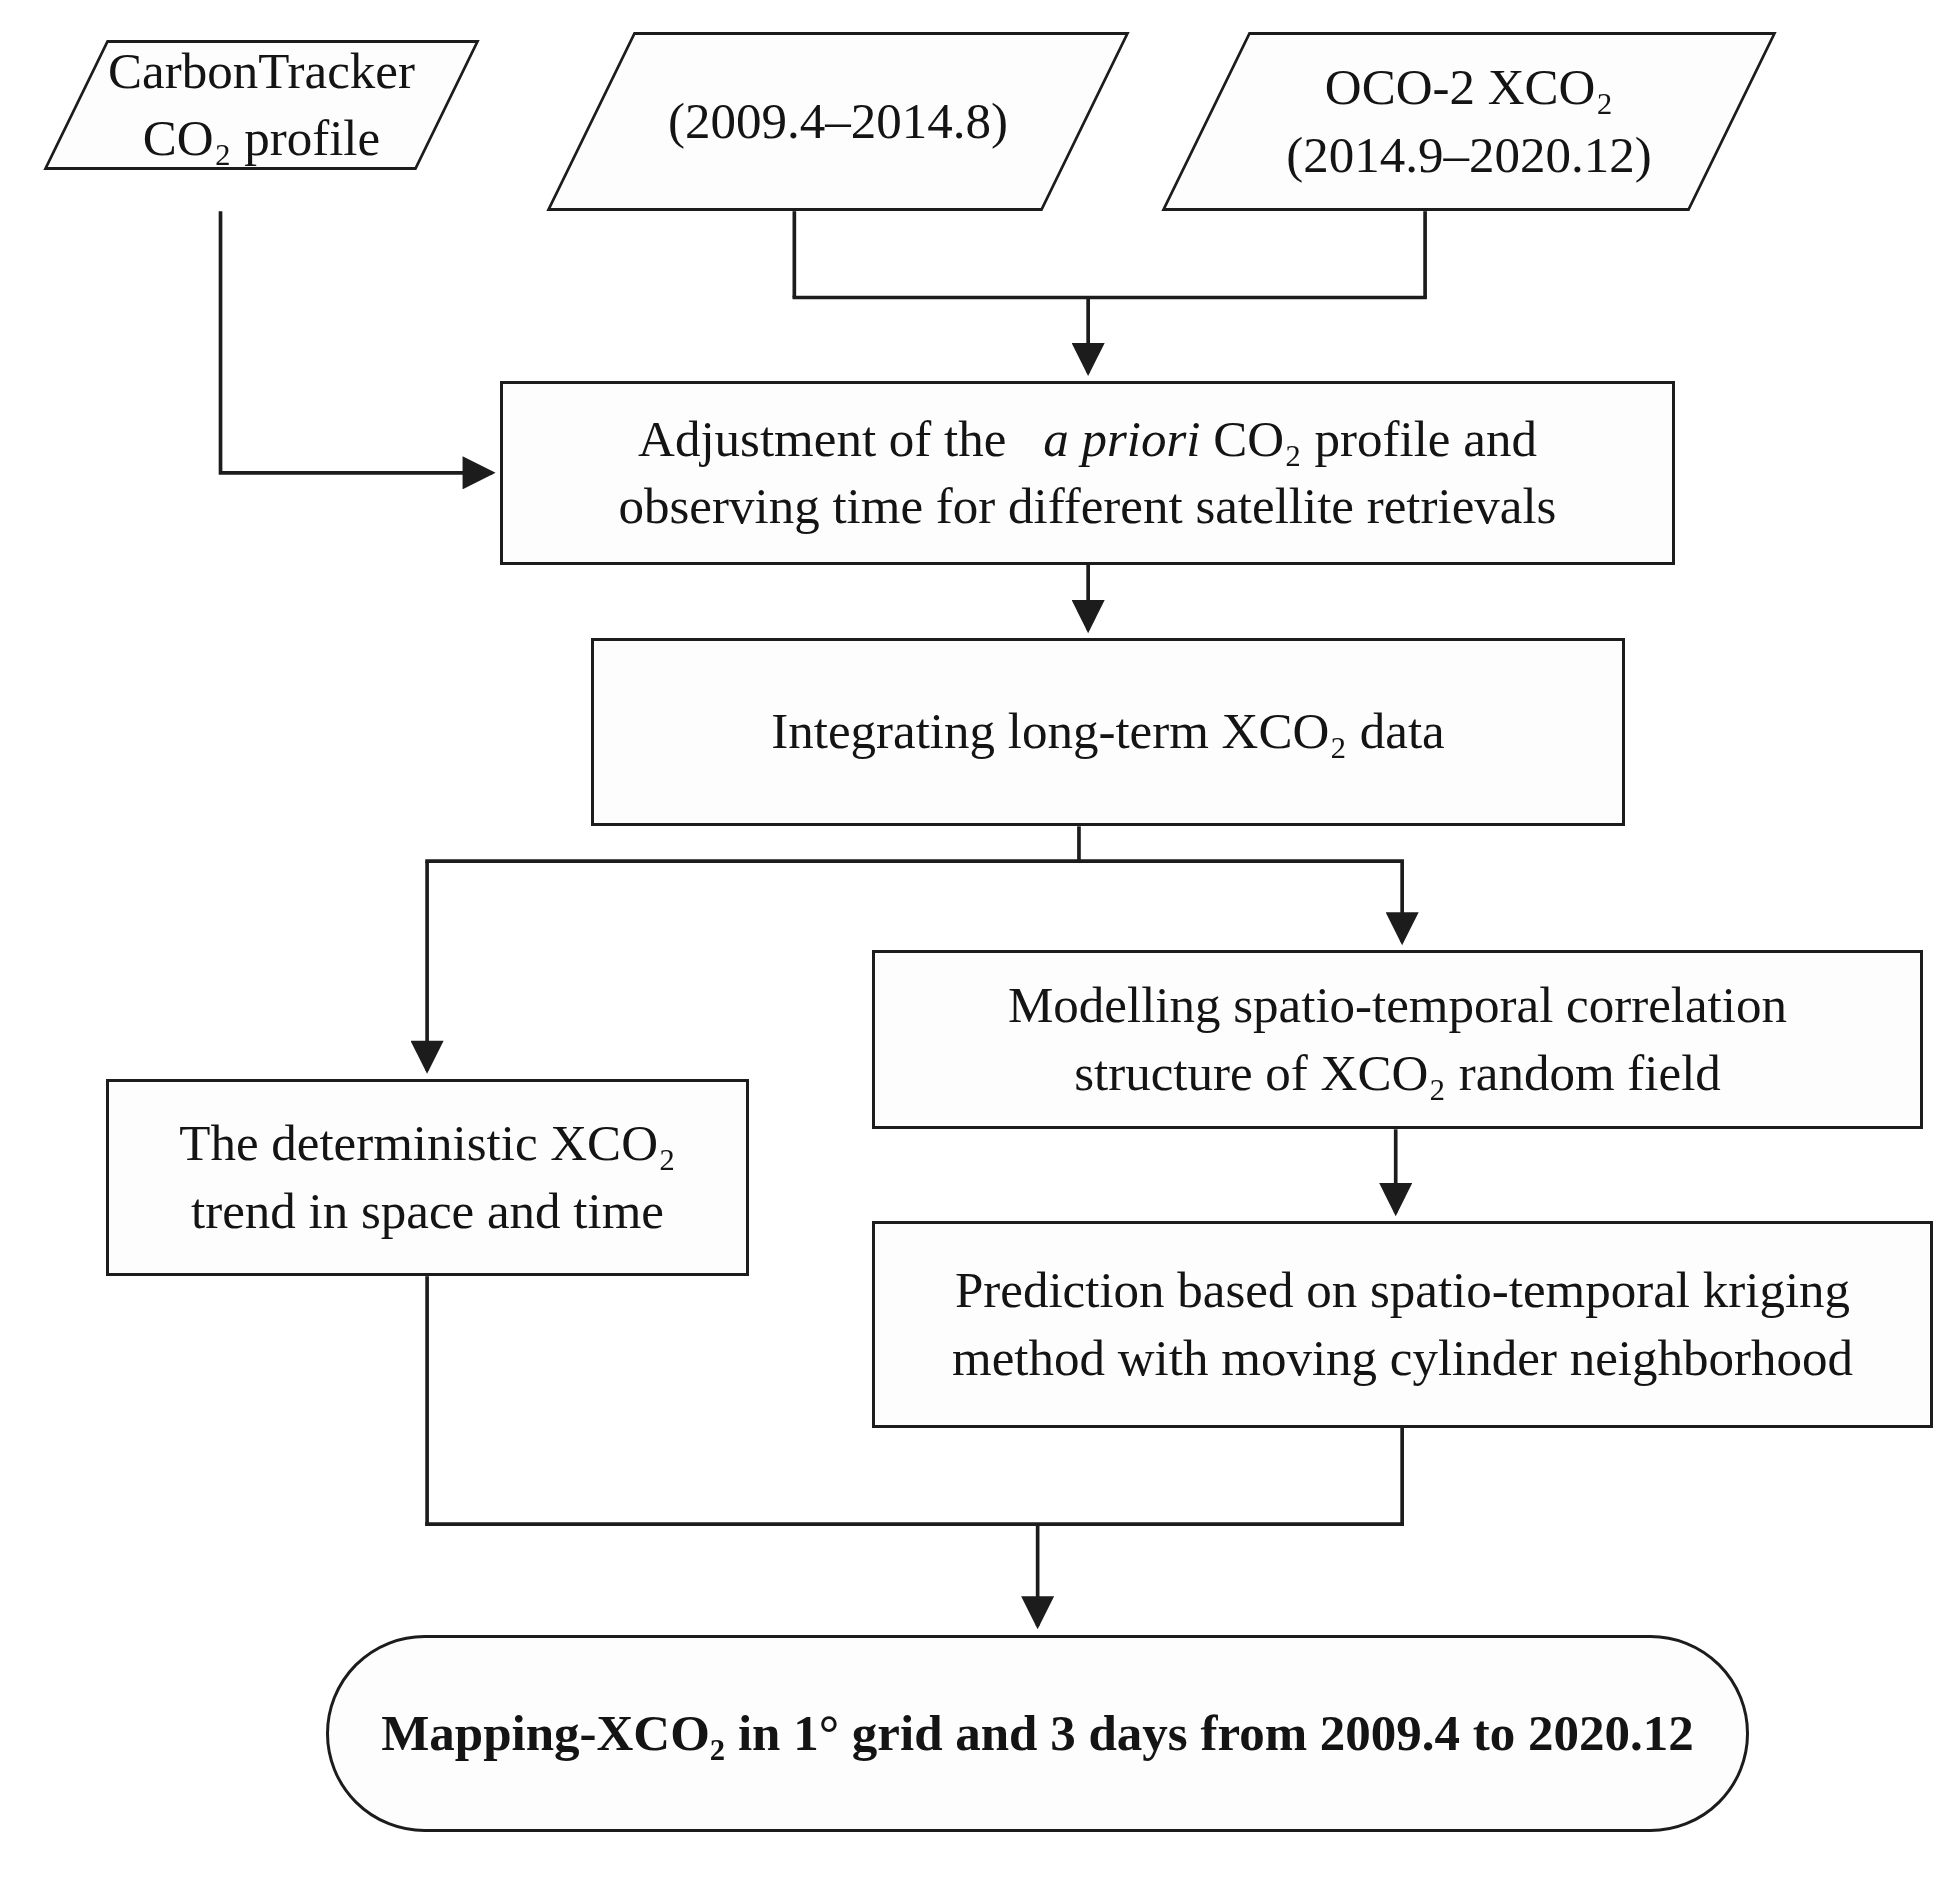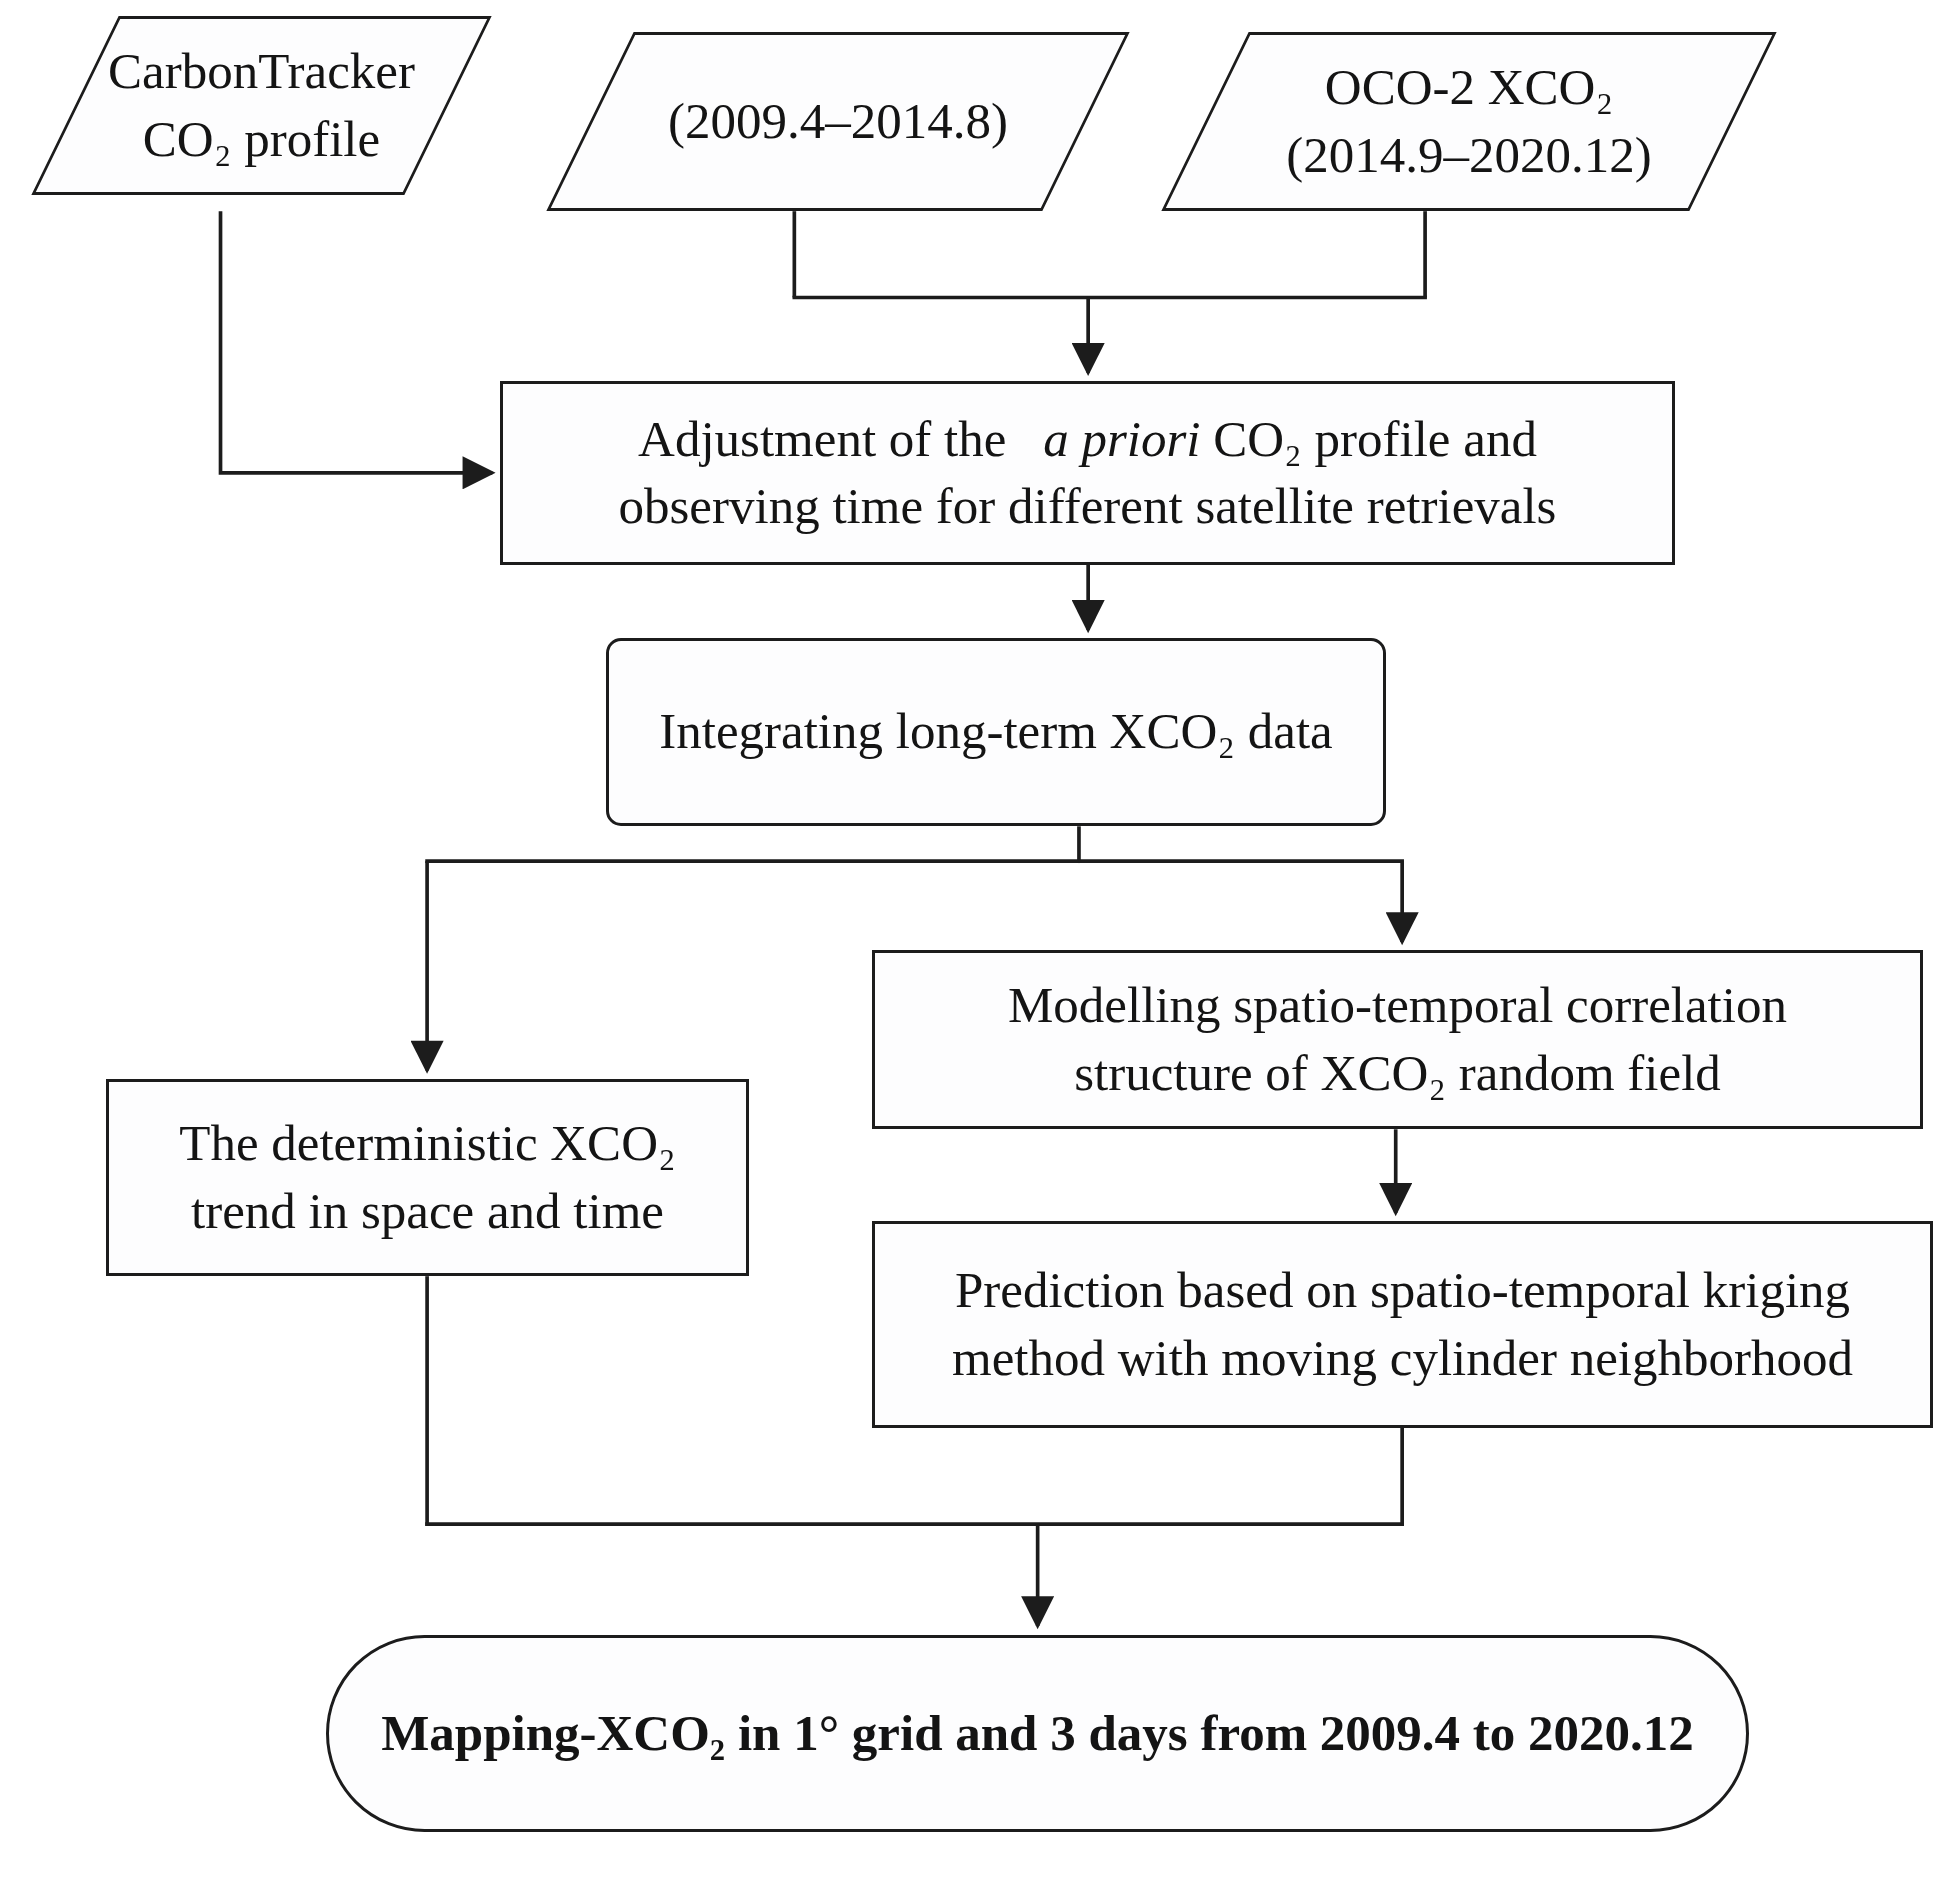--- a/index.html
+++ b/index.html
@@ -79,21 +79,21 @@
     <path d="M 1527 938 V 1026" marker-end="url(#arrow)"></path>
 
     <path d="M 1520 1230 V 1321" marker-end="url(#arrow)"></path>
 
     <path d="M 465 1390 V 1662"></path>
     <path d="M 1527 1555 V 1662"></path>
     <path d="M 463 1660 H 1529"></path>
     <path d="M 1130 1660 V 1771" marker-end="url(#arrow)"></path>
   </svg>
 
-  <div class="node para" style="left:75px; top:16px; width:373px; height:179px;">
+  <div class="node para" style="left:75px; top:40px; width:373px; height:130px;">
     <div class="pshape"></div>
     <div class="label">
       <span class="tline">CarbonTracker</span>
       <span class="tline">CO₂ profile</span>
     </div>
   </div>
 
   <div class="node para" style="left:590px; top:32px; width:496px; height:179px;">
     <div class="pshape"></div>
     <div class="label">
@@ -109,21 +109,21 @@
     </div>
   </div>
 
   <div class="node rect" style="left:500px; top:381px; width:1175px; height:184px;">
     <div class="label">
       <span class="tline"><span>Adjustment of the </span><em>a priori</em><span> CO₂ profile and</span></span>
       <span class="tline">observing time for different satellite retrievals</span>
     </div>
   </div>
 
-  <div class="node rect" style="left:606px; top:638px; width:780px; height:188px;border-radius:15px;">
+  <div class="node rect" style="left:591px; top:638px; width:1034px; height:188px;">
     <div class="label">
       <span class="tline">Integrating long-term XCO₂ data</span>
     </div>
   </div>
 
   <div class="node rect" style="left:106px; top:1079px; width:643px; height:197px;">
     <div class="label">
       <span class="tline">The deterministic XCO₂</span>
       <span class="tline">trend in space and time</span>
     </div>

